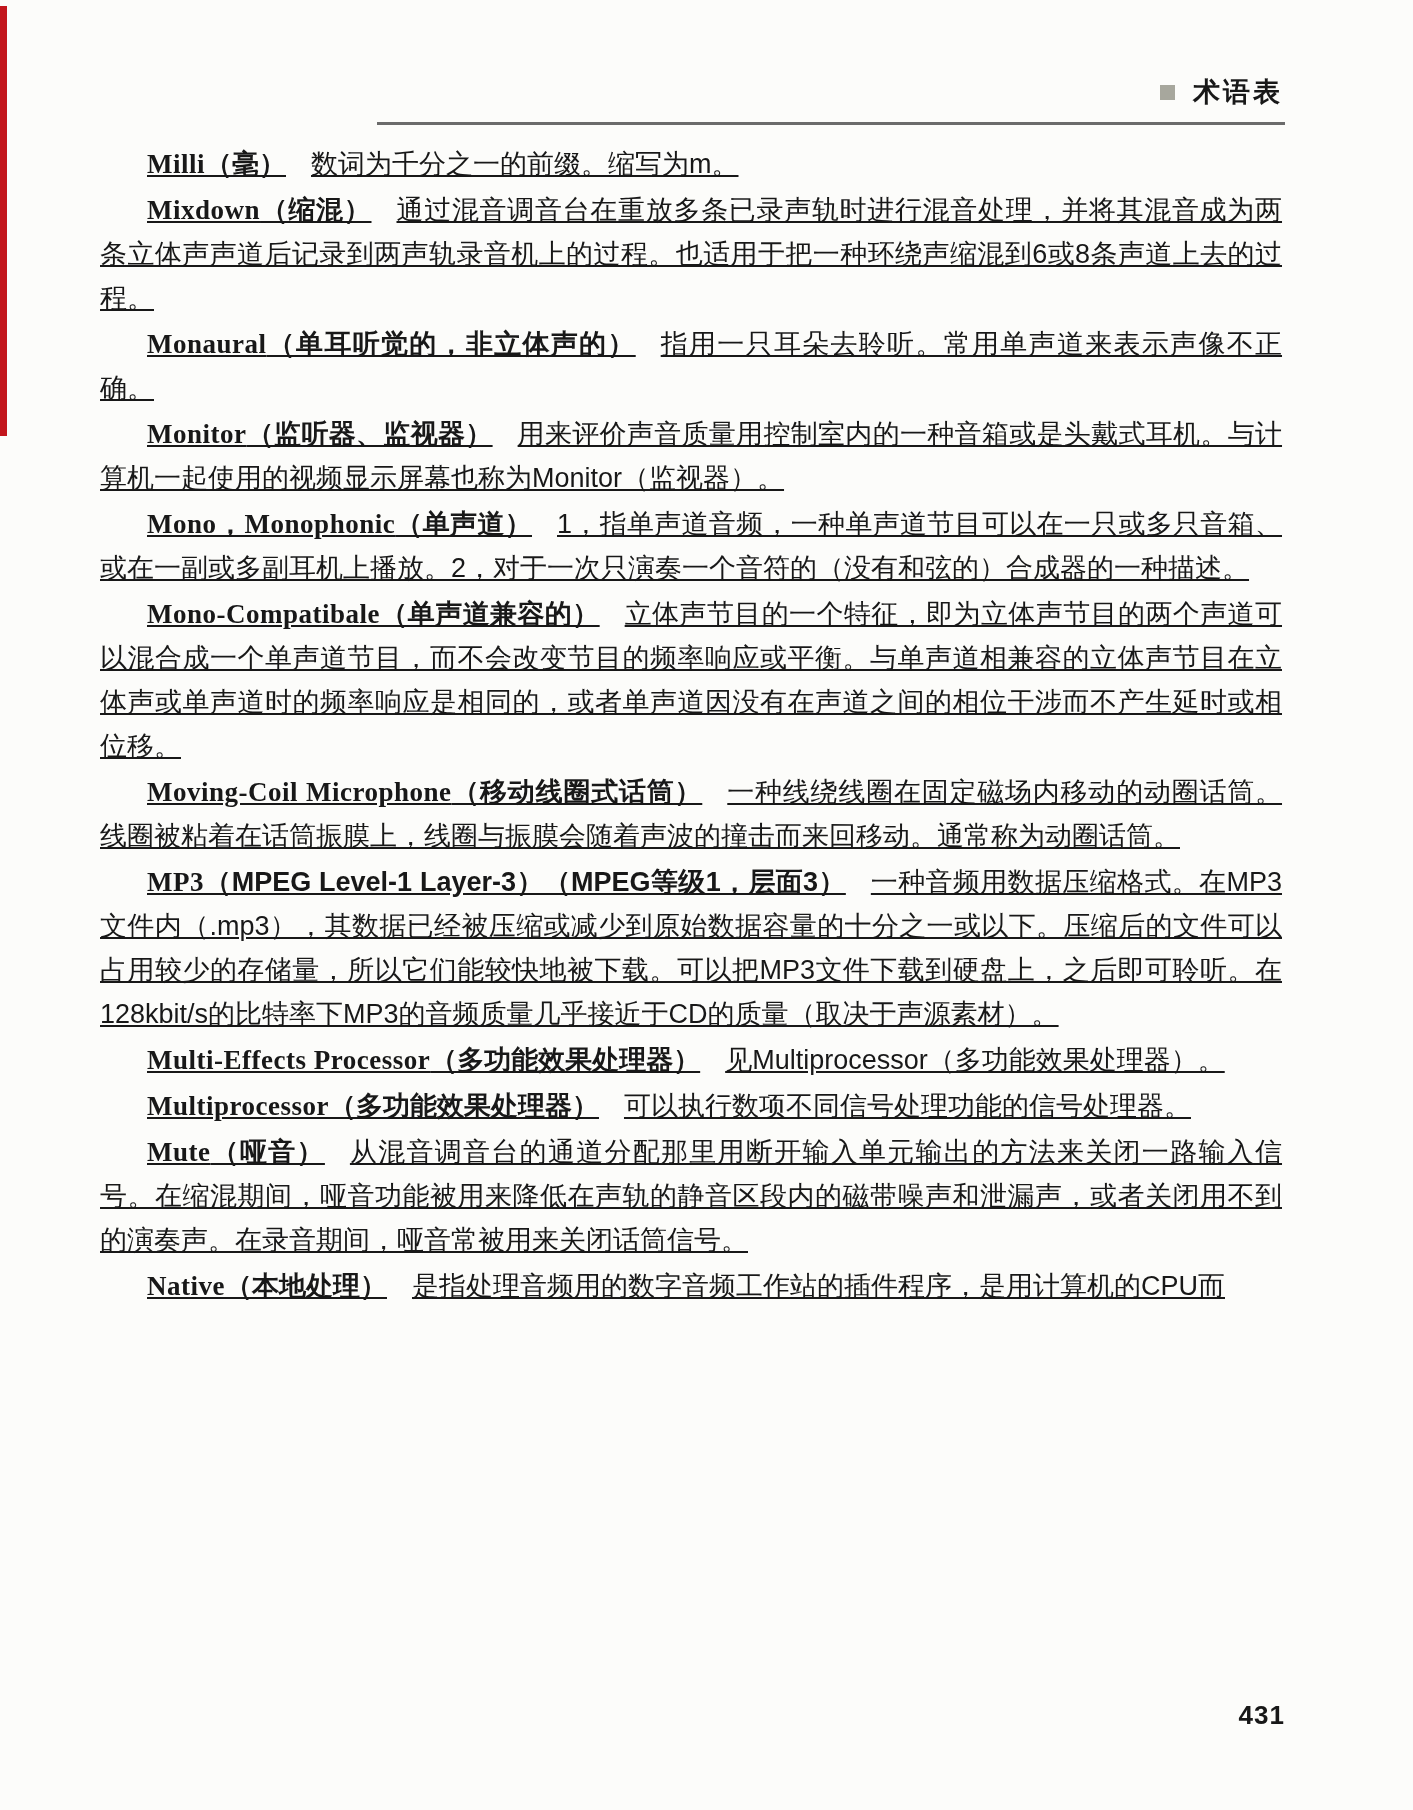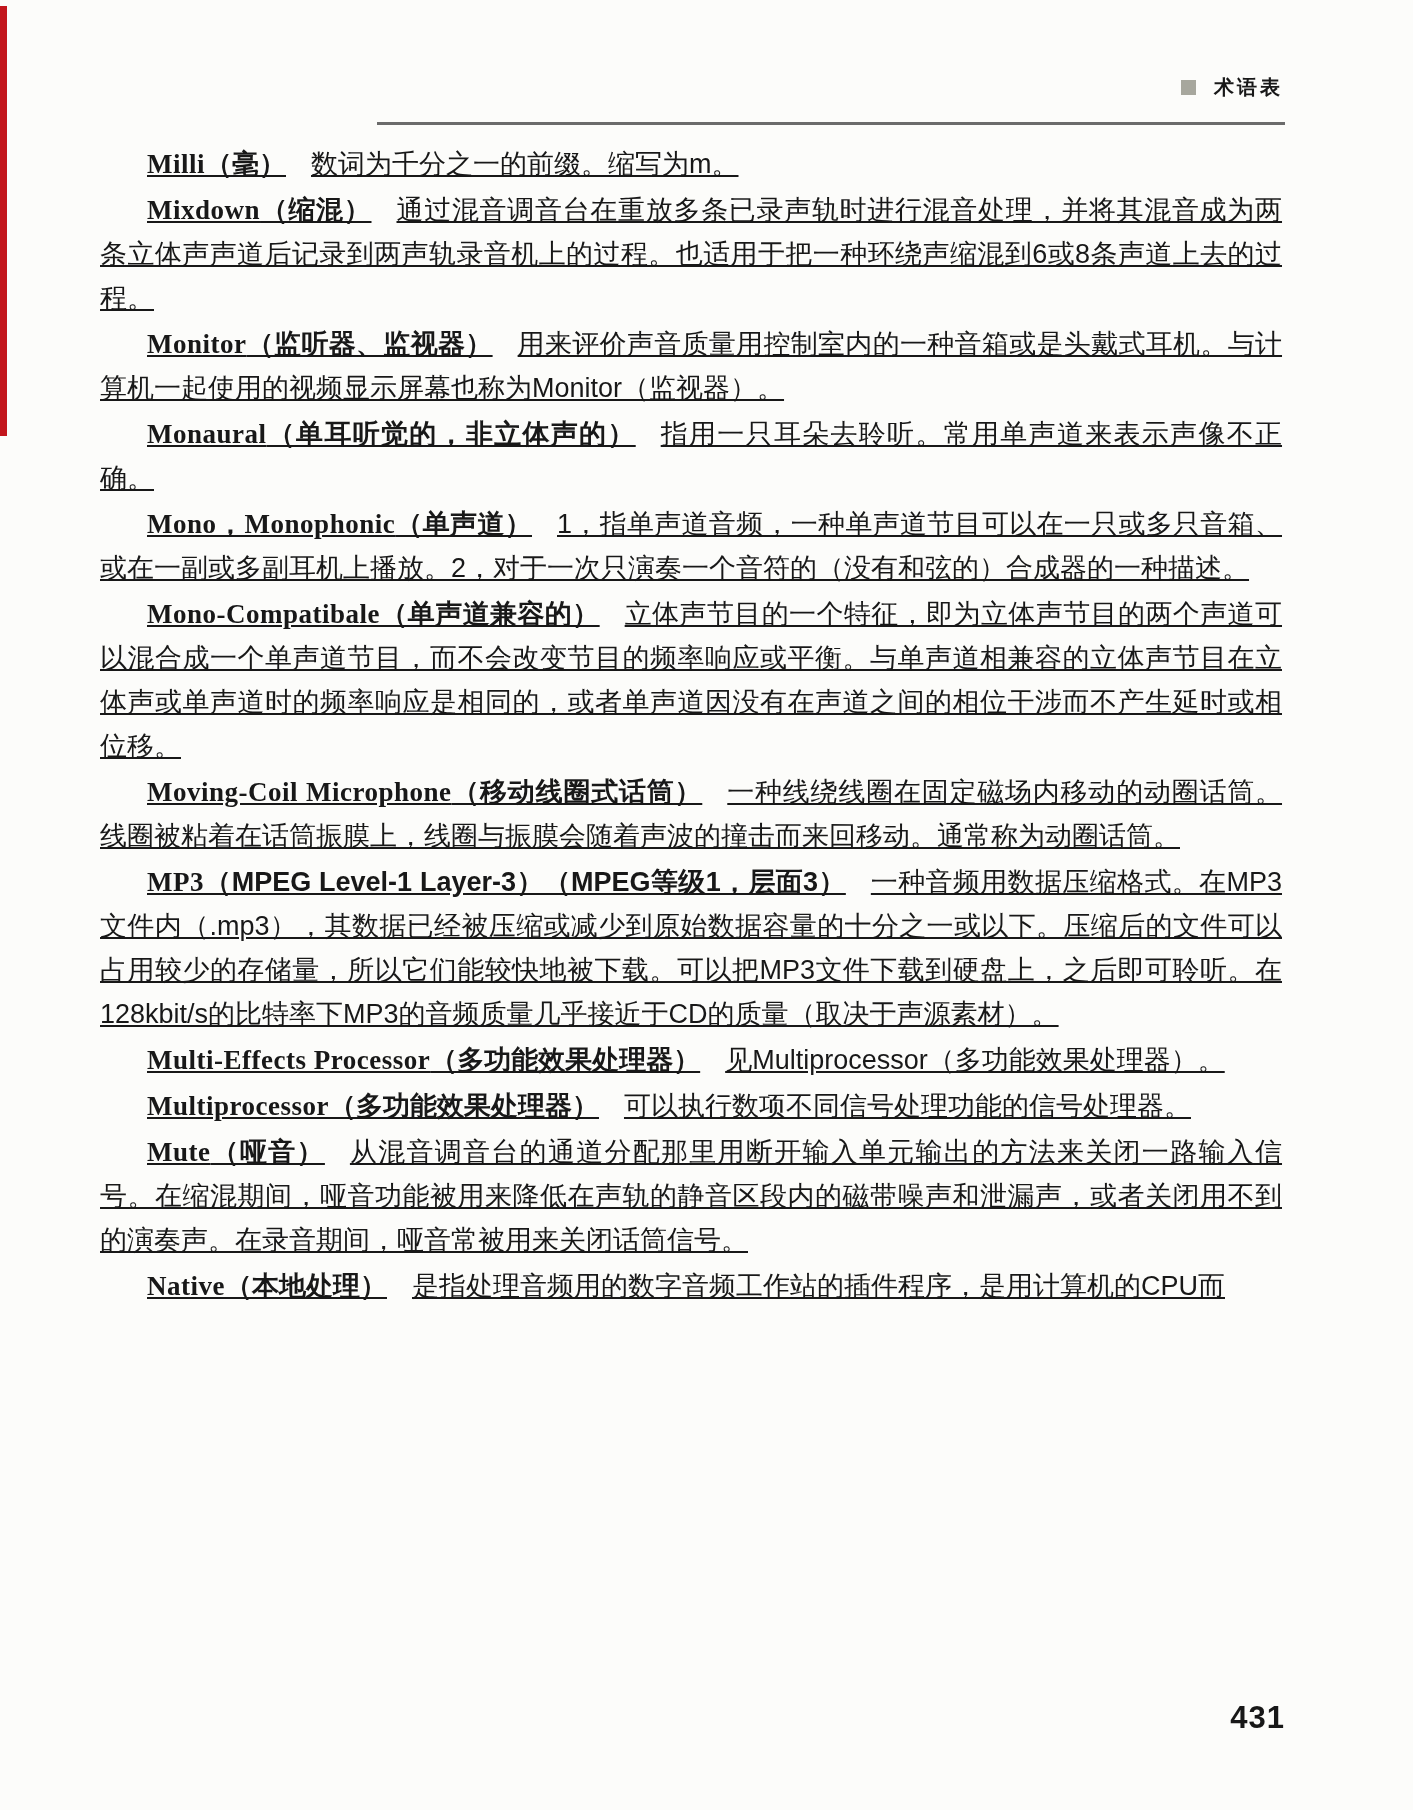--- a/index.html
+++ b/index.html
@@ -20,21 +20,21 @@
   .page-header {
     position: absolute;
     top: 74px; right: 130px;
     display: flex; align-items: center; gap: 18px;
   }
   .header-square {
     width: 15px; height: 15px;
     background: #a7a79d;
   }
   .header-title {
-    font-size: 20px;
+    font-size: 27px;
     font-weight: bold;
     letter-spacing: 3px;
   }
   .header-rule {
     position: absolute;
     top: 122px; left: 377px;
     width: 908px; height: 3px;
     background: #6b6b6b;
   }
   .content {
@@ -57,21 +57,21 @@
   }
   .term-zh {
     font-weight: bold;
   }
   .def {
     margin-left: 25px;
   }
   .page-number {
     position: absolute;
     top: 1700px; right: 128px;
-    font-size: 31px;
+    font-size: 26px;
     font-weight: bold;
     letter-spacing: 1px;
   }
 </style>
 </head>
 <body>
 
 <div class="edge-stripe"></div>
 
 <div class="page-header">
@@ -82,23 +82,23 @@
 <div class="header-rule"></div>
 
 <div class="content" id="entries">
   <p class="entry"><span class="term-en">Milli</span><span class="term-zh">（毫）</span><span class="def">数词为千分之一的前缀。缩写为m。</span></p>
 
 
   <p class="entry"><span class="term-en">Mixdown</span><span class="term-zh">（缩混）</span><span class="def">通过混音调音台在重放多条已录声轨时进行混音处理，并将其混音成为两条立体声声道后记录到两声轨录音机上的过程。也适用于把一种环绕声缩混到6或8条声道上去的过程。</span></p>
 
 
 
+  <p class="entry"><span class="term-en">Monaural</span><span class="term-zh">（单耳听觉的，非立体声的）</span><span class="def">指用一只耳朵去聆听。常用单声道来表示声像不正确。</span></p>
+
   <p class="entry"><span class="term-en">Monitor</span><span class="term-zh">（监听器、监视器）</span><span class="def">用来评价声音质量用控制室内的一种音箱或是头戴式耳机。与计算机一起使用的视频显示屏幕也称为Monitor（监视器）。</span></p>
-
-  <p class="entry"><span class="term-en">Monaural</span><span class="term-zh">（单耳听觉的，非立体声的）</span><span class="def">指用一只耳朵去聆听。常用单声道来表示声像不正确。</span></p>
 
 
   <p class="entry"><span class="term-en">Mono，Monophonic</span><span class="term-zh">（单声道）</span><span class="def">1，指单声道音频，一种单声道节目可以在一只或多只音箱、或在一副或多副耳机上播放。2，对于一次只演奏一个音符的（没有和弦的）合成器的一种描述。</span></p>
 
   <p class="entry"><span class="term-en">Mono-Compatibale</span><span class="term-zh">（单声道兼容的）</span><span class="def">立体声节目的一个特征，即为立体声节目的两个声道可以混合成一个单声道节目，而不会改变节目的频率响应或平衡。与单声道相兼容的立体声节目在立体声或单声道时的频率响应是相同的，或者单声道因没有在声道之间的相位干涉而不产生延时或相位移。</span></p>
 
   <p class="entry"><span class="term-en">Moving-Coil Microphone</span><span class="term-zh">（移动线圈式话筒）</span><span class="def">一种线绕线圈在固定磁场内移动的动圈话筒。线圈被粘着在话筒振膜上，线圈与振膜会随着声波的撞击而来回移动。通常称为动圈话筒。</span></p>
 
   <p class="entry"><span class="term-en">MP3</span><span class="term-zh">（MPEG Level-1 Layer-3）（MPEG等级1，层面3）</span><span class="def">一种音频用数据压缩格式。在MP3文件内（.mp3），其数据已经被压缩或减少到原始数据容量的十分之一或以下。压缩后的文件可以占用较少的存储量，所以它们能较快地被下载。可以把MP3文件下载到硬盘上，之后即可聆听。在128kbit/s的比特率下MP3的音频质量几乎接近于CD的质量（取决于声源素材）。</span></p>
 

